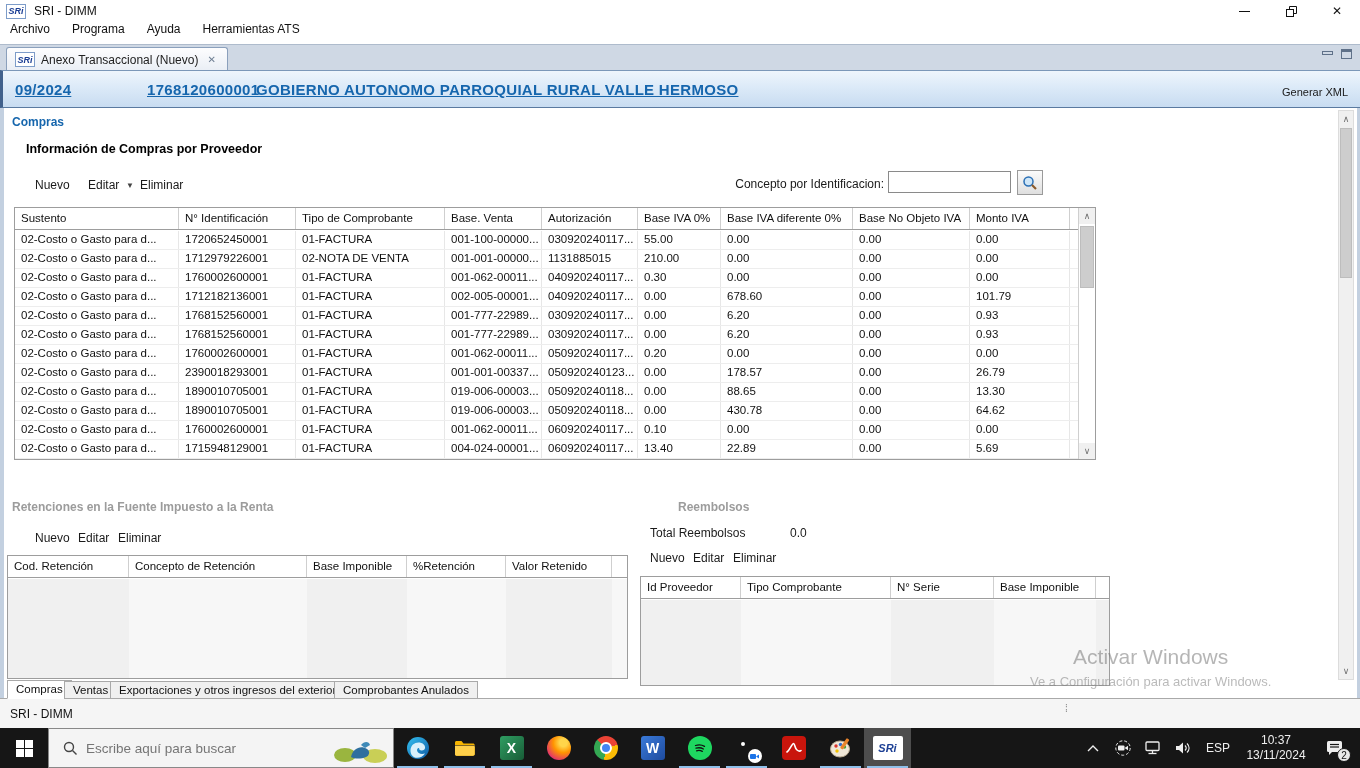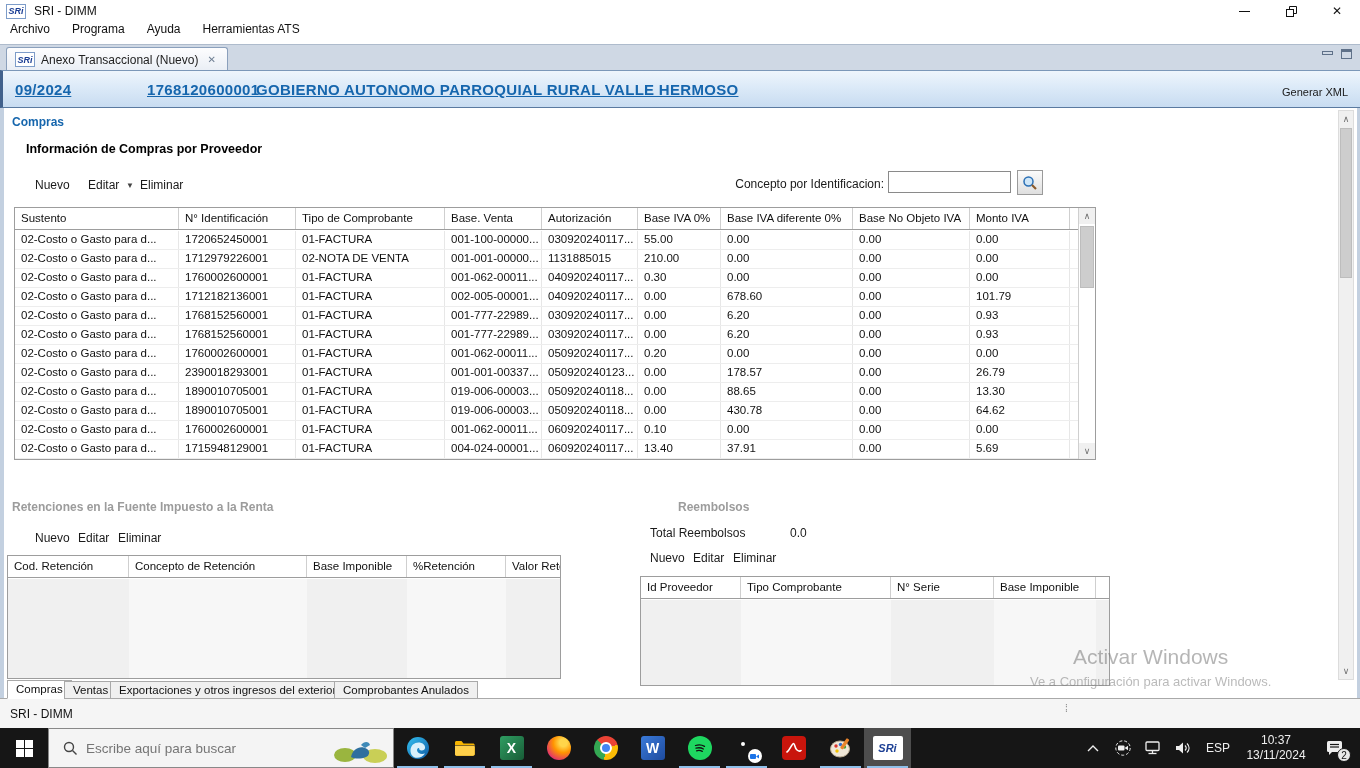--- a/index.html
+++ b/index.html
@@ -333,37 +333,37 @@
           <div class="tcell c7">0.00</div>
           <div class="tcell c8">0.00</div>
         </div>
         <div class="trow">
           <div class="tcell c0">02-Costo o Gasto para d...</div>
           <div class="tcell c1">1715948129001</div>
           <div class="tcell c2">01-FACTURA</div>
           <div class="tcell c3">004-024-00001...</div>
           <div class="tcell c4">060920240117...</div>
           <div class="tcell c5">13.40</div>
-          <div class="tcell c6">37.91</div>
+          <div class="tcell c6">22.89</div>
           <div class="tcell c7">0.00</div>
           <div class="tcell c8">5.69</div>
         </div>
       </div>
     <div class="tbl-scroll">
       <div class="vs-arrow vs-up">∧</div>
       <div class="vs-thumb" style="top:18px; height:62px;"></div>
       <div class="vs-arrow vs-down">∨</div>
     </div>
   </div>
 
   <span class="section-label-gray" style="left:12px; top:500px;">Retenciones en la Fuente  Impuesto a la Renta</span>
   <span class="tb-btn" style="left:35px; top:531px;">Nuevo</span>
   <span class="tb-btn" style="left:78px; top:531px;">Editar</span>
   <span class="tb-btn" style="left:118px; top:531px;">Eliminar</span>
-  <div class="tbl ret-t" style="left:7px; top:555px; width:554px; height:124px;">
+  <div class="tbl ret-t" style="left:7px; top:555px; width:621px; height:124px;">
     <div class="thead">
         <div class="hcell c0">Cod. Retención</div>
         <div class="hcell c1">Concepto de Retención</div>
         <div class="hcell c2">Base Imponible</div>
         <div class="hcell c3">%Retención</div>
         <div class="hcell c4">Valor Retenido</div>
         <div class="hfill"></div>
       </div>
     <div class="empty-body"></div>
   </div>

